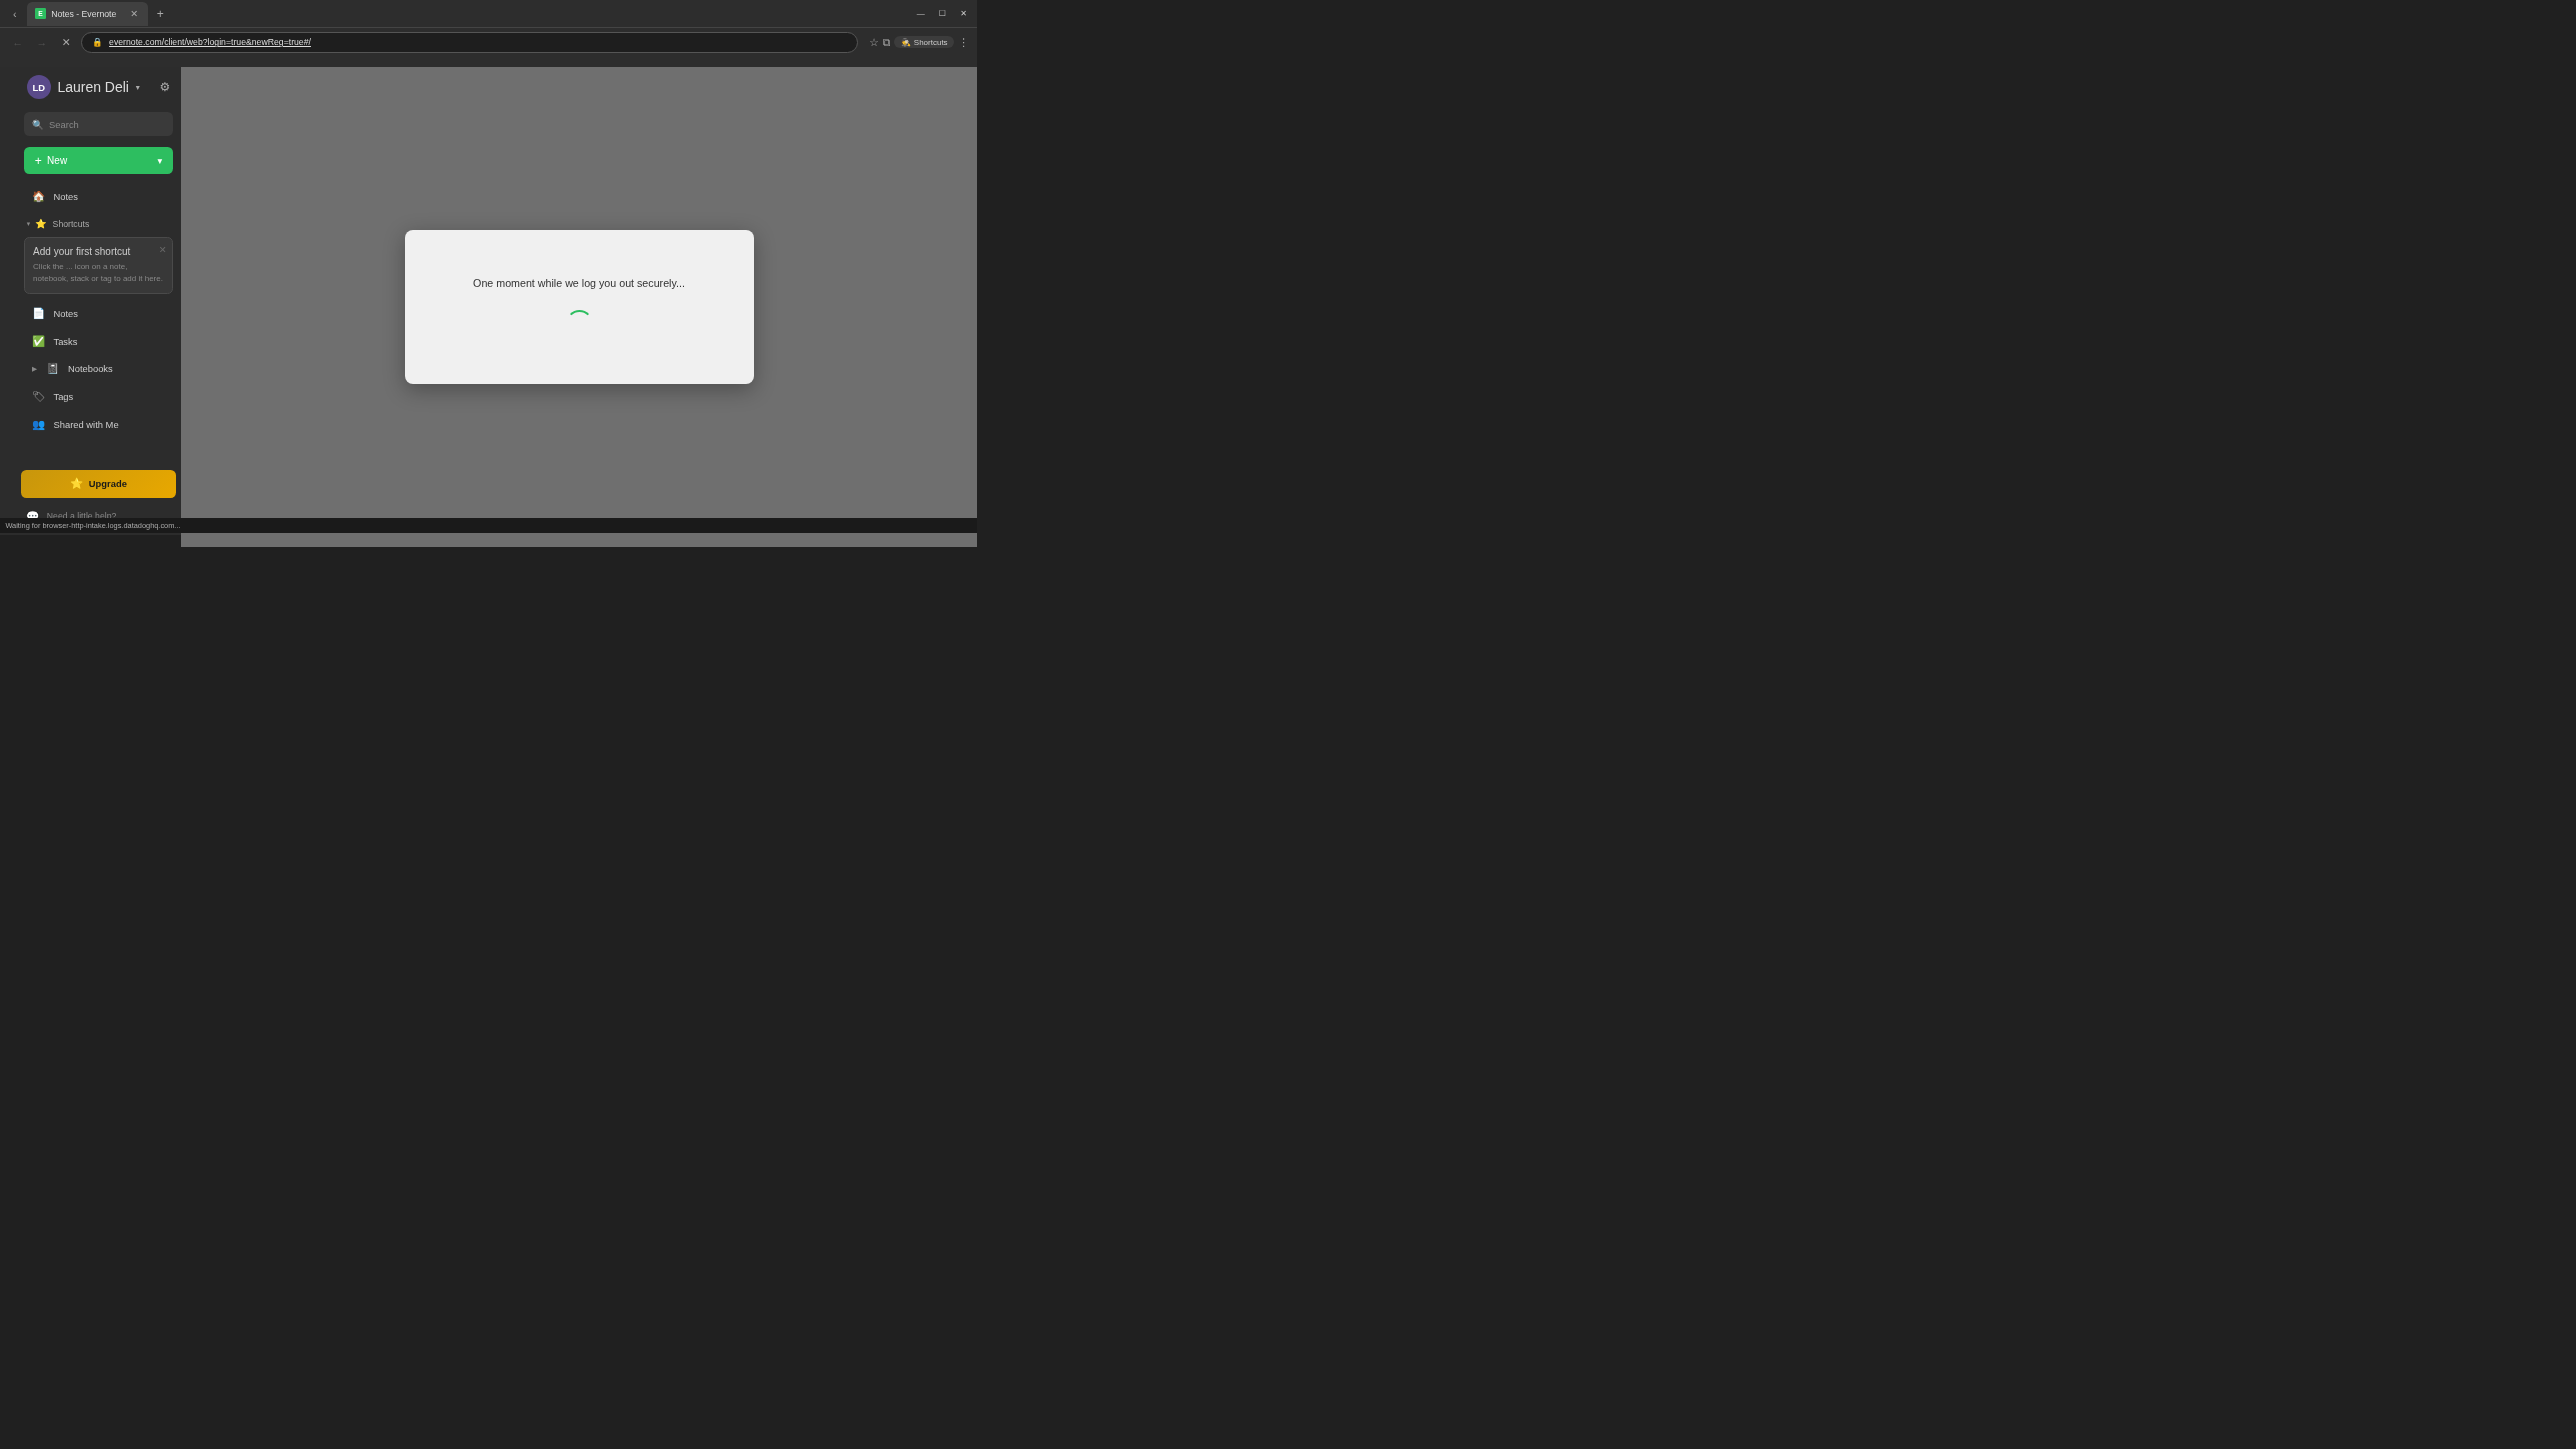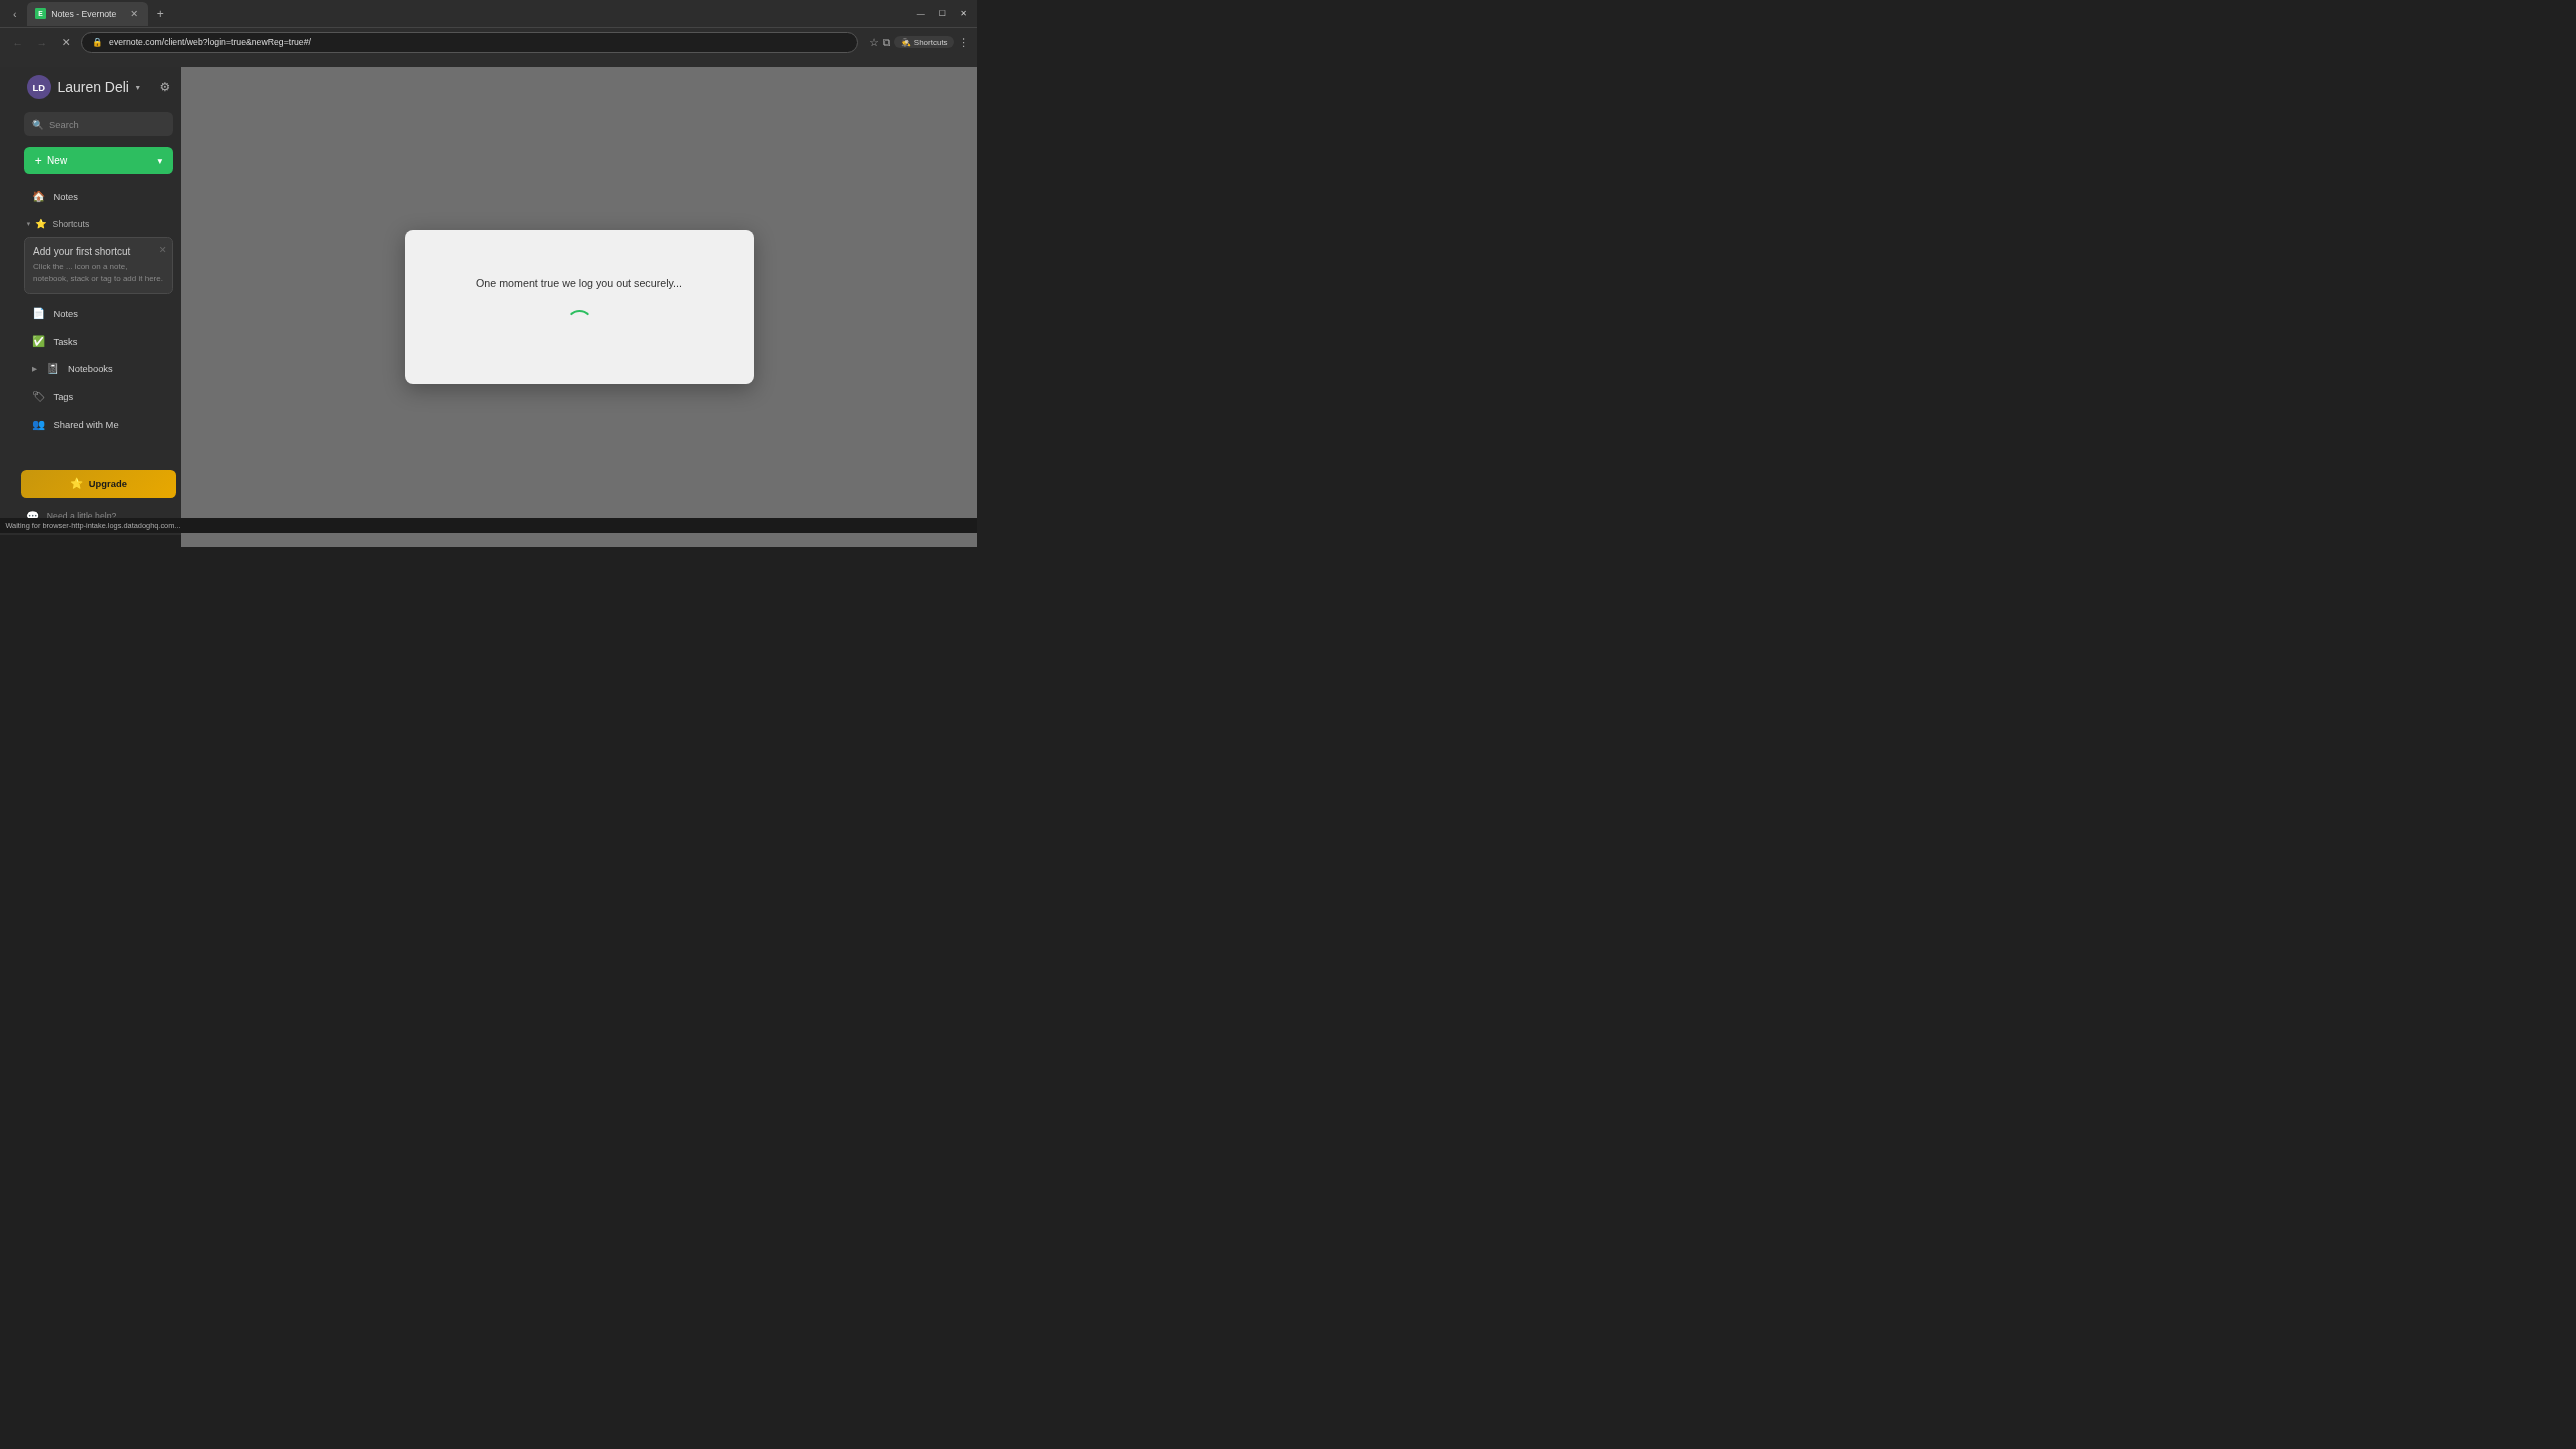--- a/index.html
+++ b/index.html
@@ -127,21 +127,21 @@
       border-radius: 13.4px;
       height: 21.5px;
       display: flex;
       align-items: center;
       padding: 0 10.7px;
       color: #ddd;
       font-size: 8.7px;
       gap: 5.4px;
     }
 
-    .address-url { flex: 1; font-size: 8.7px; color: #ddd; }
+    .address-url { flex: 1; font-size: 8.7px; color: #ddd; text-decoration: underline; }
 
     .address-icons {
       display: flex;
       gap: 4px;
       align-items: center;
       margin-left: 5.4px;
     }
 
     .addr-icon {
       color: #aaa;
@@ -549,21 +549,21 @@
     <div class="help-item">
       <span class="help-icon">💬</span>
       <span class="help-label">Need a little help?</span>
     </div>
   </div>
 </div>
 
 <div class="main-content">
   <div class="modal-overlay">
     <div class="modal-box">
-      <span class="modal-text">One moment true we log you out securely...</span>
+      <span class="modal-text">One moment while we log you out securely...</span>
       <div class="spinner">
         <div class="spinner-arc"></div>
       </div>
     </div>
   </div>
 </div>
 
 <div class="status-bar">
   <span class="status-text">Waiting for browser-http-intake.logs.datadoghq.com...</span>
 </div>

